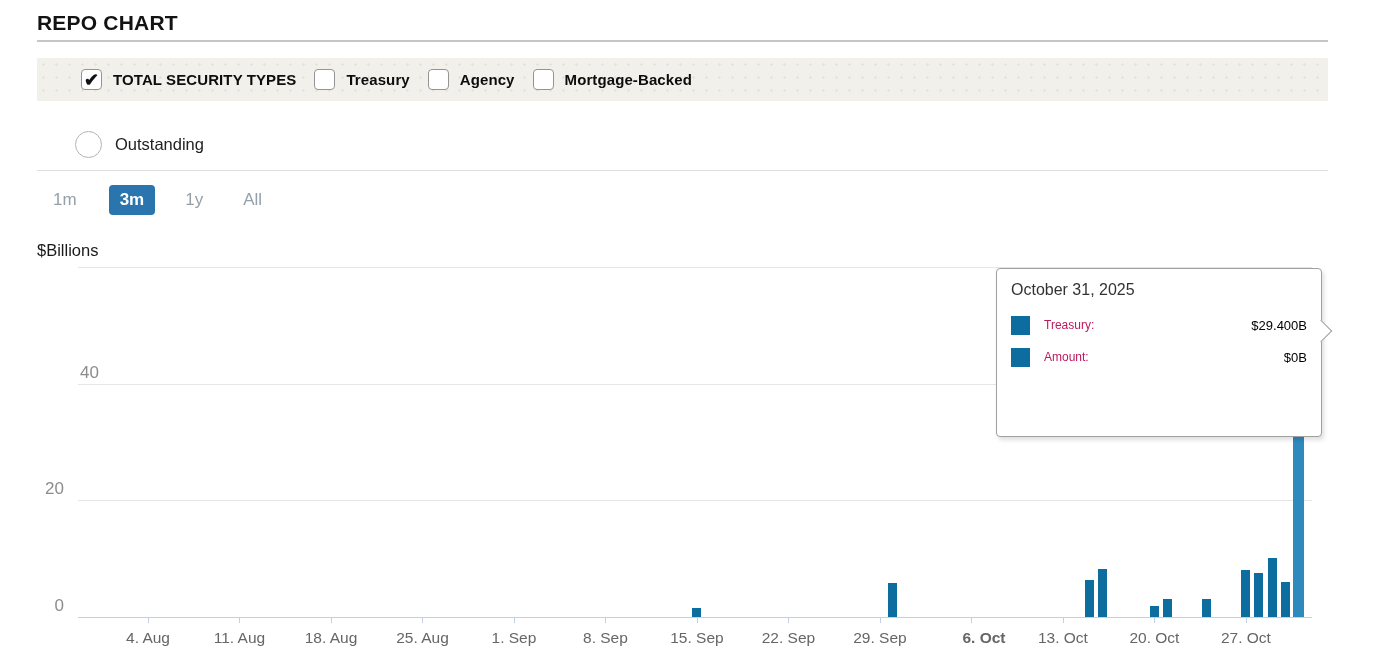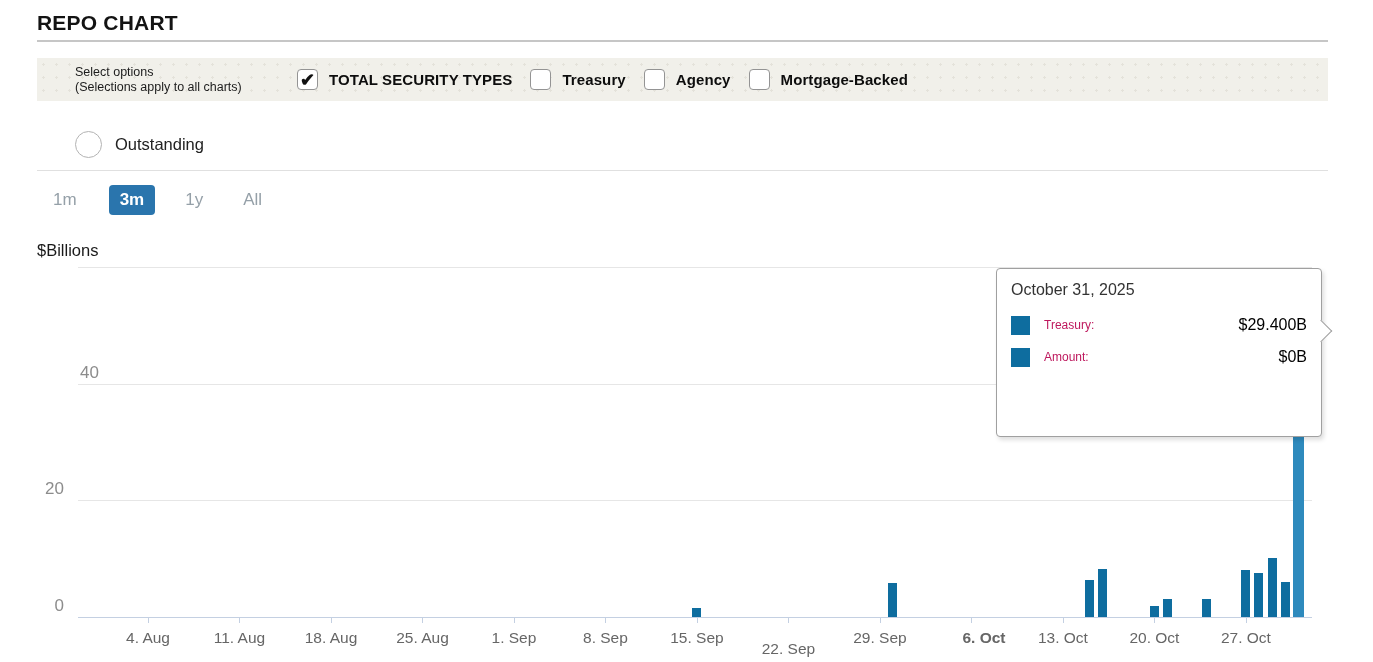--- a/index.html
+++ b/index.html
@@ -58,35 +58,31 @@
   
   .tooltip{position:absolute;left:996px;top:268px;width:296px;height:143px;background:#fff;
            border:1px solid #a0a0a0;border-radius:4px;box-shadow:2px 3px 4px rgba(0,0,0,.13);
            padding:12px 14px;box-sizing:content-box;z-index:6;}
   .tt-arrow{position:absolute;right:-8px;top:54px;width:15px;height:15px;background:#fff;
             border-top:1px solid #a0a0a0;border-right:1px solid #a0a0a0;transform:rotate(45deg);}
   .tt-title{font-size:16px;color:#333;height:20px;margin-bottom:13px;}
   .tt-row{display:flex;align-items:center;height:22px;margin-bottom:10px;}
   .tt-sw{width:19px;height:19px;background:#0e6d9f;margin-right:14px;flex:none;}
   .tt-lbl{font-size:12px;color:#be185d;}
-  .tt-val{margin-left:auto;font-size:16px;color:#000;}
+  .tt-val{margin-left:auto;font-size:13px;color:#000;}
 </style>
 </head>
 <body>
 
 <div class="page">
 
   <div class="page-title">REPO CHART</div>
   <div class="title-rule"></div>
 
   <div class="options-bar">
-    <div class="select-options">
-      <div>Select options</div>
-      <div>(Selections apply to all charts)</div>
-    </div>
     <label class="cb first">
       <span class="cb-box">✔</span>
       <span class="cb-label">TOTAL SECURITY TYPES</span>
     </label>
     <label class="cb">
       <span class="cb-box"></span>
       <span class="cb-label">Treasury</span>
     </label>
     <label class="cb">
       <span class="cb-box"></span>
@@ -131,21 +127,21 @@
       <div class="xlab" style="left: 282.98px; top: 629px;">18. Aug</div>
       <div class="xtick" style="left: 422.47px; top: 618px; height: 5px;"></div>
       <div class="xlab" style="left: 374.47px; top: 629px;">25. Aug</div>
       <div class="xtick" style="left: 513.96px; top: 618px; height: 5px;"></div>
       <div class="xlab" style="left: 465.96px; top: 629px;">1. Sep</div>
       <div class="xtick" style="left: 605.45px; top: 618px; height: 5px;"></div>
       <div class="xlab" style="left: 557.45px; top: 629px;">8. Sep</div>
       <div class="xtick" style="left: 696.94px; top: 618px; height: 5px;"></div>
       <div class="xlab" style="left: 648.94px; top: 629px;">15. Sep</div>
       <div class="xtick" style="left: 788.43px; top: 618px; height: 5px;"></div>
-      <div class="xlab" style="left: 740.43px; top: 629px; margin-top: 11px;">22. Sep</div>
+      <div class="xlab" style="left: 740.43px; top: 629px;">22. Sep</div>
       <div class="xtick" style="left: 879.92px; top: 618px; height: 5px;"></div>
       <div class="xlab" style="left: 831.92px; top: 629px;">29. Sep</div>
       <div class="xtick" style="left: 971.41px; top: 618px; height: 5px;"></div>
       <div class="xlab" style="left: 936px; top: 629px; font-weight: bold;">6. Oct</div>
       <div class="xtick" style="left: 1062.9px; top: 618px; height: 5px;"></div>
       <div class="xlab" style="left: 1014.9px; top: 629px;">13. Oct</div>
       <div class="xtick" style="left: 1154.39px; top: 618px; height: 5px;"></div>
       <div class="xlab" style="left: 1106.39px; top: 629px;">20. Oct</div>
       <div class="xtick" style="left: 1245.88px; top: 618px; height: 5px;"></div>
       <div class="xlab" style="left: 1197.88px; top: 629px;">27. Oct</div>

